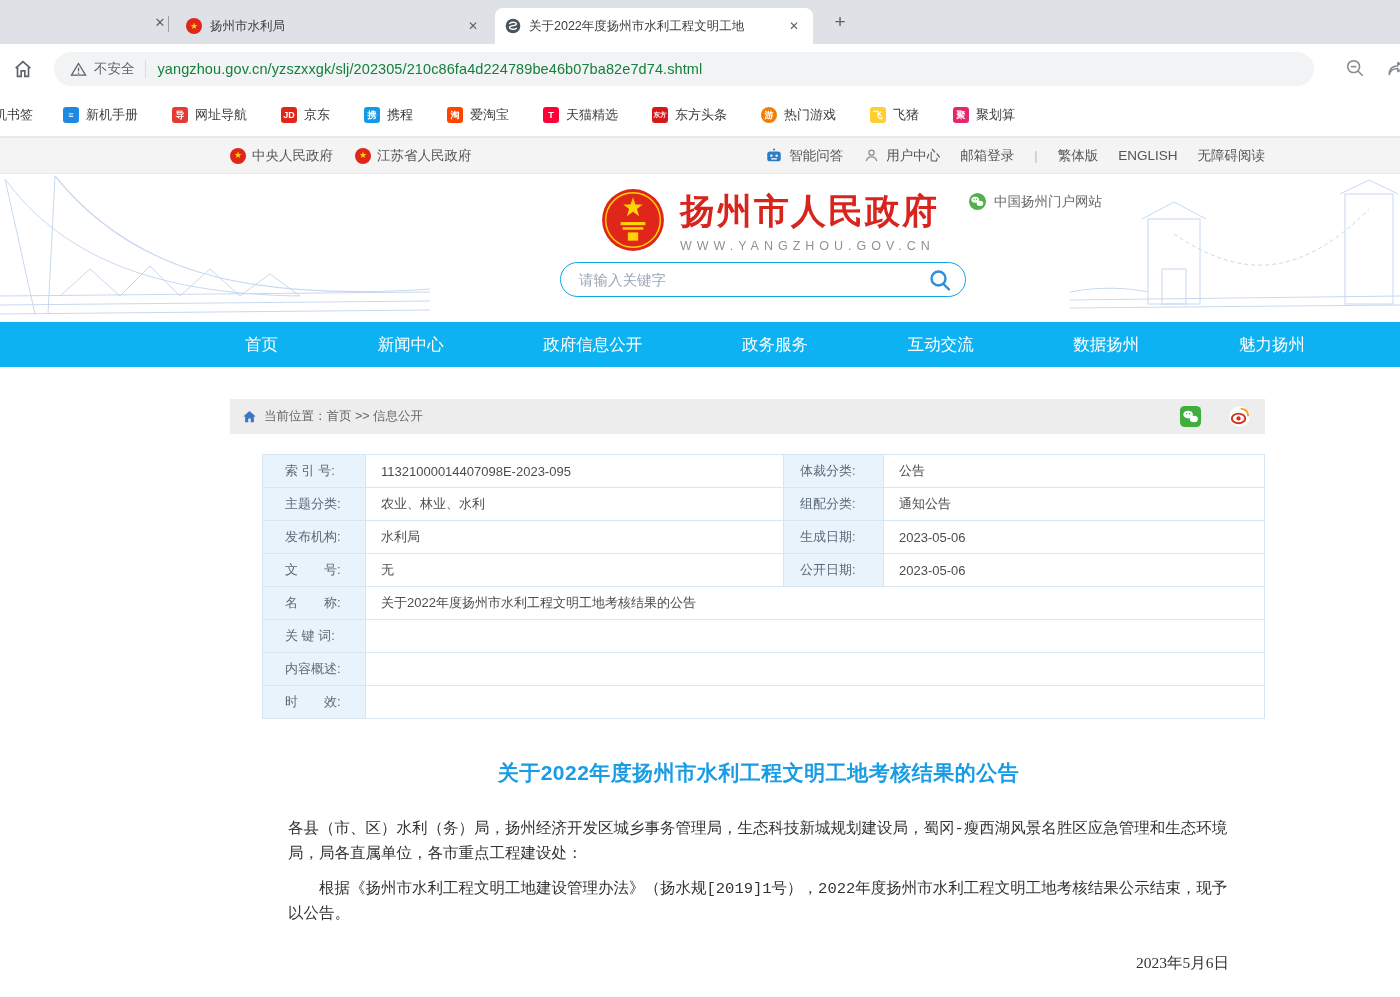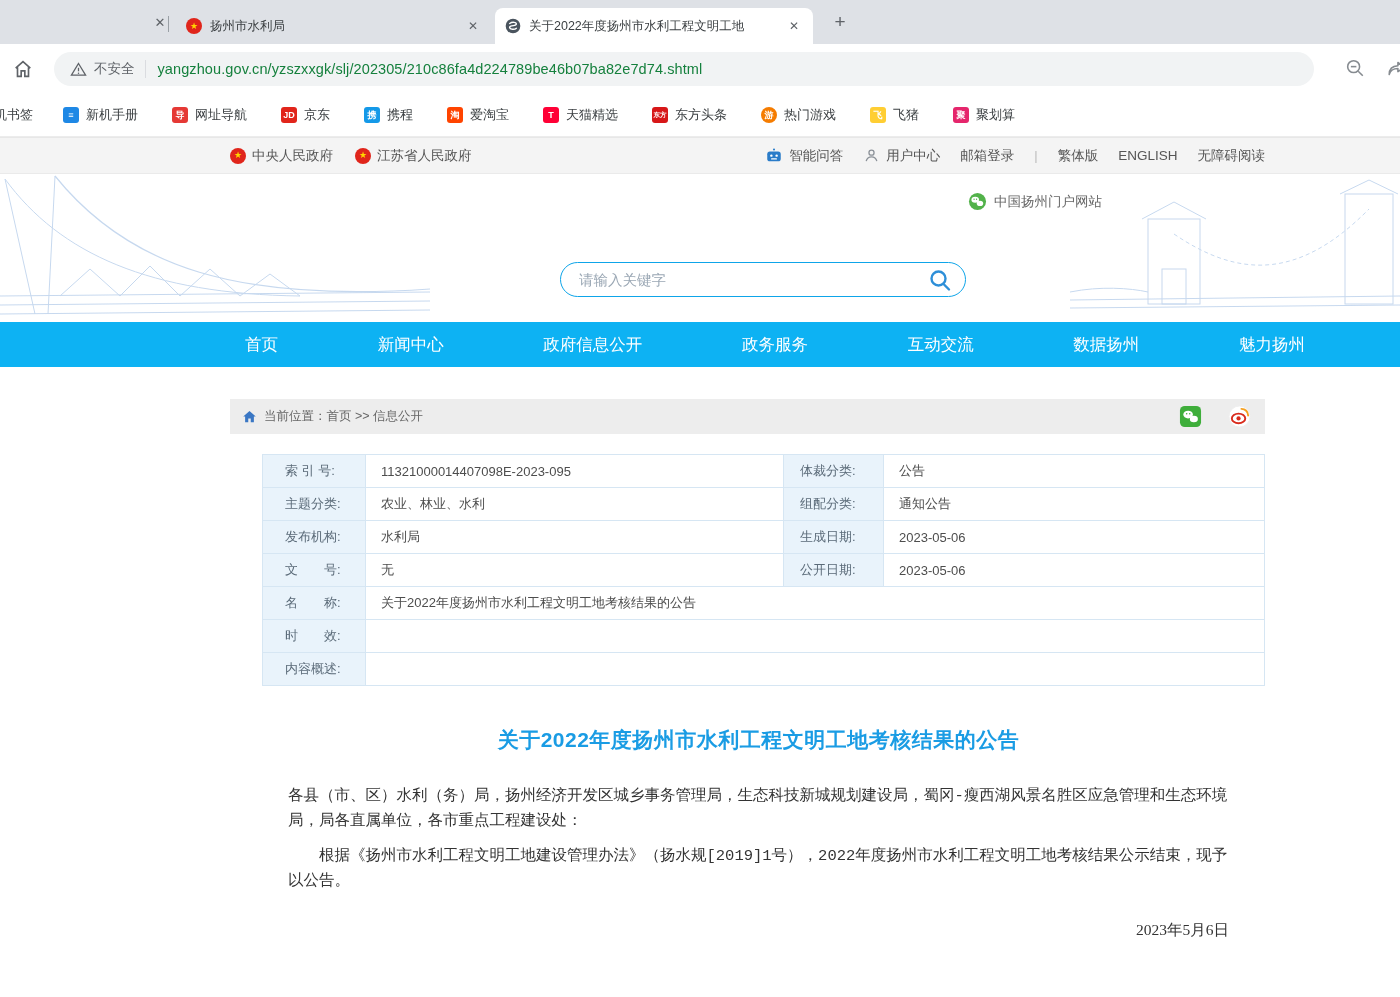--- a/index.html
+++ b/index.html
@@ -257,20 +257,36 @@
   <svg class="art" style="right:0" width="330" height="148" viewBox="0 0 330 148" fill="none" stroke="#bdd2ec" stroke-width="1">
     <rect x="78" y="45" width="52" height="85"></rect>
     <path d="M72 45 L104 28 L136 45"></path>
     <rect x="92" y="95" width="24" height="35"></rect>
     <rect x="275" y="20" width="48" height="110"></rect>
     <path d="M270 20 L299 6 L328 20"></path>
     <path d="M104 60 C170 105 230 105 299 35" stroke-dasharray="4 3"></path>
     <path d="M0 126 L330 122 M0 134 L330 131"></path>
     <path d="M0 118 C30 112 60 114 78 118"></path>
   </svg>
+  <div class="logo-wrap">
+    <span class="emblem-lg">
+      <svg viewBox="0 0 64 64" width="66" height="66">
+        <circle cx="32" cy="32" r="30" fill="#e0251b"></circle>
+        <circle cx="32" cy="32" r="26.5" fill="none" stroke="#ffd400" stroke-width="1.4"></circle>
+        <path d="M32 10 L34.4 17 L41.5 17 L35.8 21.4 L38 28.3 L32 24 L26 28.3 L28.2 21.4 L22.5 17 L29.6 17 Z" fill="#ffd400"></path>
+        <rect x="20" y="34" width="24" height="3" fill="#ffd400"></rect>
+        <rect x="22" y="39" width="20" height="2.4" fill="#ffd400"></rect>
+        <rect x="27" y="44" width="10" height="8" fill="#ffd400"></rect>
+      </svg>
+    </span>
+    <span class="logo-text">
+      <div class="site-name" style="color: rgb(215, 37, 29);">扬州市人民政府</div>
+      <div class="site-url">WWW.YANGZHOU.GOV.CN</div>
+    </span>
+  </div>
   <div class="portal">
     <span style="display:flex">
       <svg viewBox="0 0 20 20" width="19" height="19">
           <circle cx="10" cy="10" r="9" fill="#52b24a"></circle>
           <ellipse cx="7.6" cy="8.2" rx="4" ry="3.2" fill="#fff"></ellipse>
           <ellipse cx="12.6" cy="12" rx="3.4" ry="2.7" fill="#fff"></ellipse>
           <circle cx="6.4" cy="7.6" r="0.7" fill="#52b24a"></circle>
           <circle cx="9" cy="7.6" r="0.7" fill="#52b24a"></circle>
         </svg>
     </span>
@@ -353,25 +369,29 @@
       <td class="lbl">文　　号:</td>
       <td class="val">无</td>
       <td class="lbl lbl2">公开日期:</td>
       <td class="val">2023-05-06</td>
     </tr>
     <tr>
       <td class="lbl">名　　称:</td>
       <td class="val" colspan="3">关于2022年度扬州市水利工程文明工地考核结果的公告</td>
     </tr>
     <tr>
+      <td class="lbl">关 键 词:</td>
+      <td class="val" colspan="3"></td>
+    </tr>
+    <tr>
+      <td class="lbl">内容概述:</td>
+      <td class="val" colspan="3"></td>
+    </tr>
+    <tr>
       <td class="lbl">时　　效:</td>
-      <td class="val" colspan="3"></td>
-    </tr>
-    <tr>
-      <td class="lbl">内容概述:</td>
       <td class="val" colspan="3"></td>
     </tr>
   </tbody>
     </table>
 
   <div class="article">
     <div class="art-title" style="color: rgb(26, 156, 228);">关于2022年度扬州市水利工程文明工地考核结果的公告</div>
     <p class="art-p">各县（市、区）水利（务）局，扬州经济开发区城乡事务管理局，生态科技新城规划建设局，蜀冈-瘦西湖风景名胜区应急管理和生态环境局，局各直属单位，各市重点工程建设处：</p>
     <p class="art-p indent">根据《扬州市水利工程文明工地建设管理办法》（扬水规[2019]1号），2022年度扬州市水利工程文明工地考核结果公示结束，现予以公告。</p>
     <div class="art-date">2023年5月6日</div>

